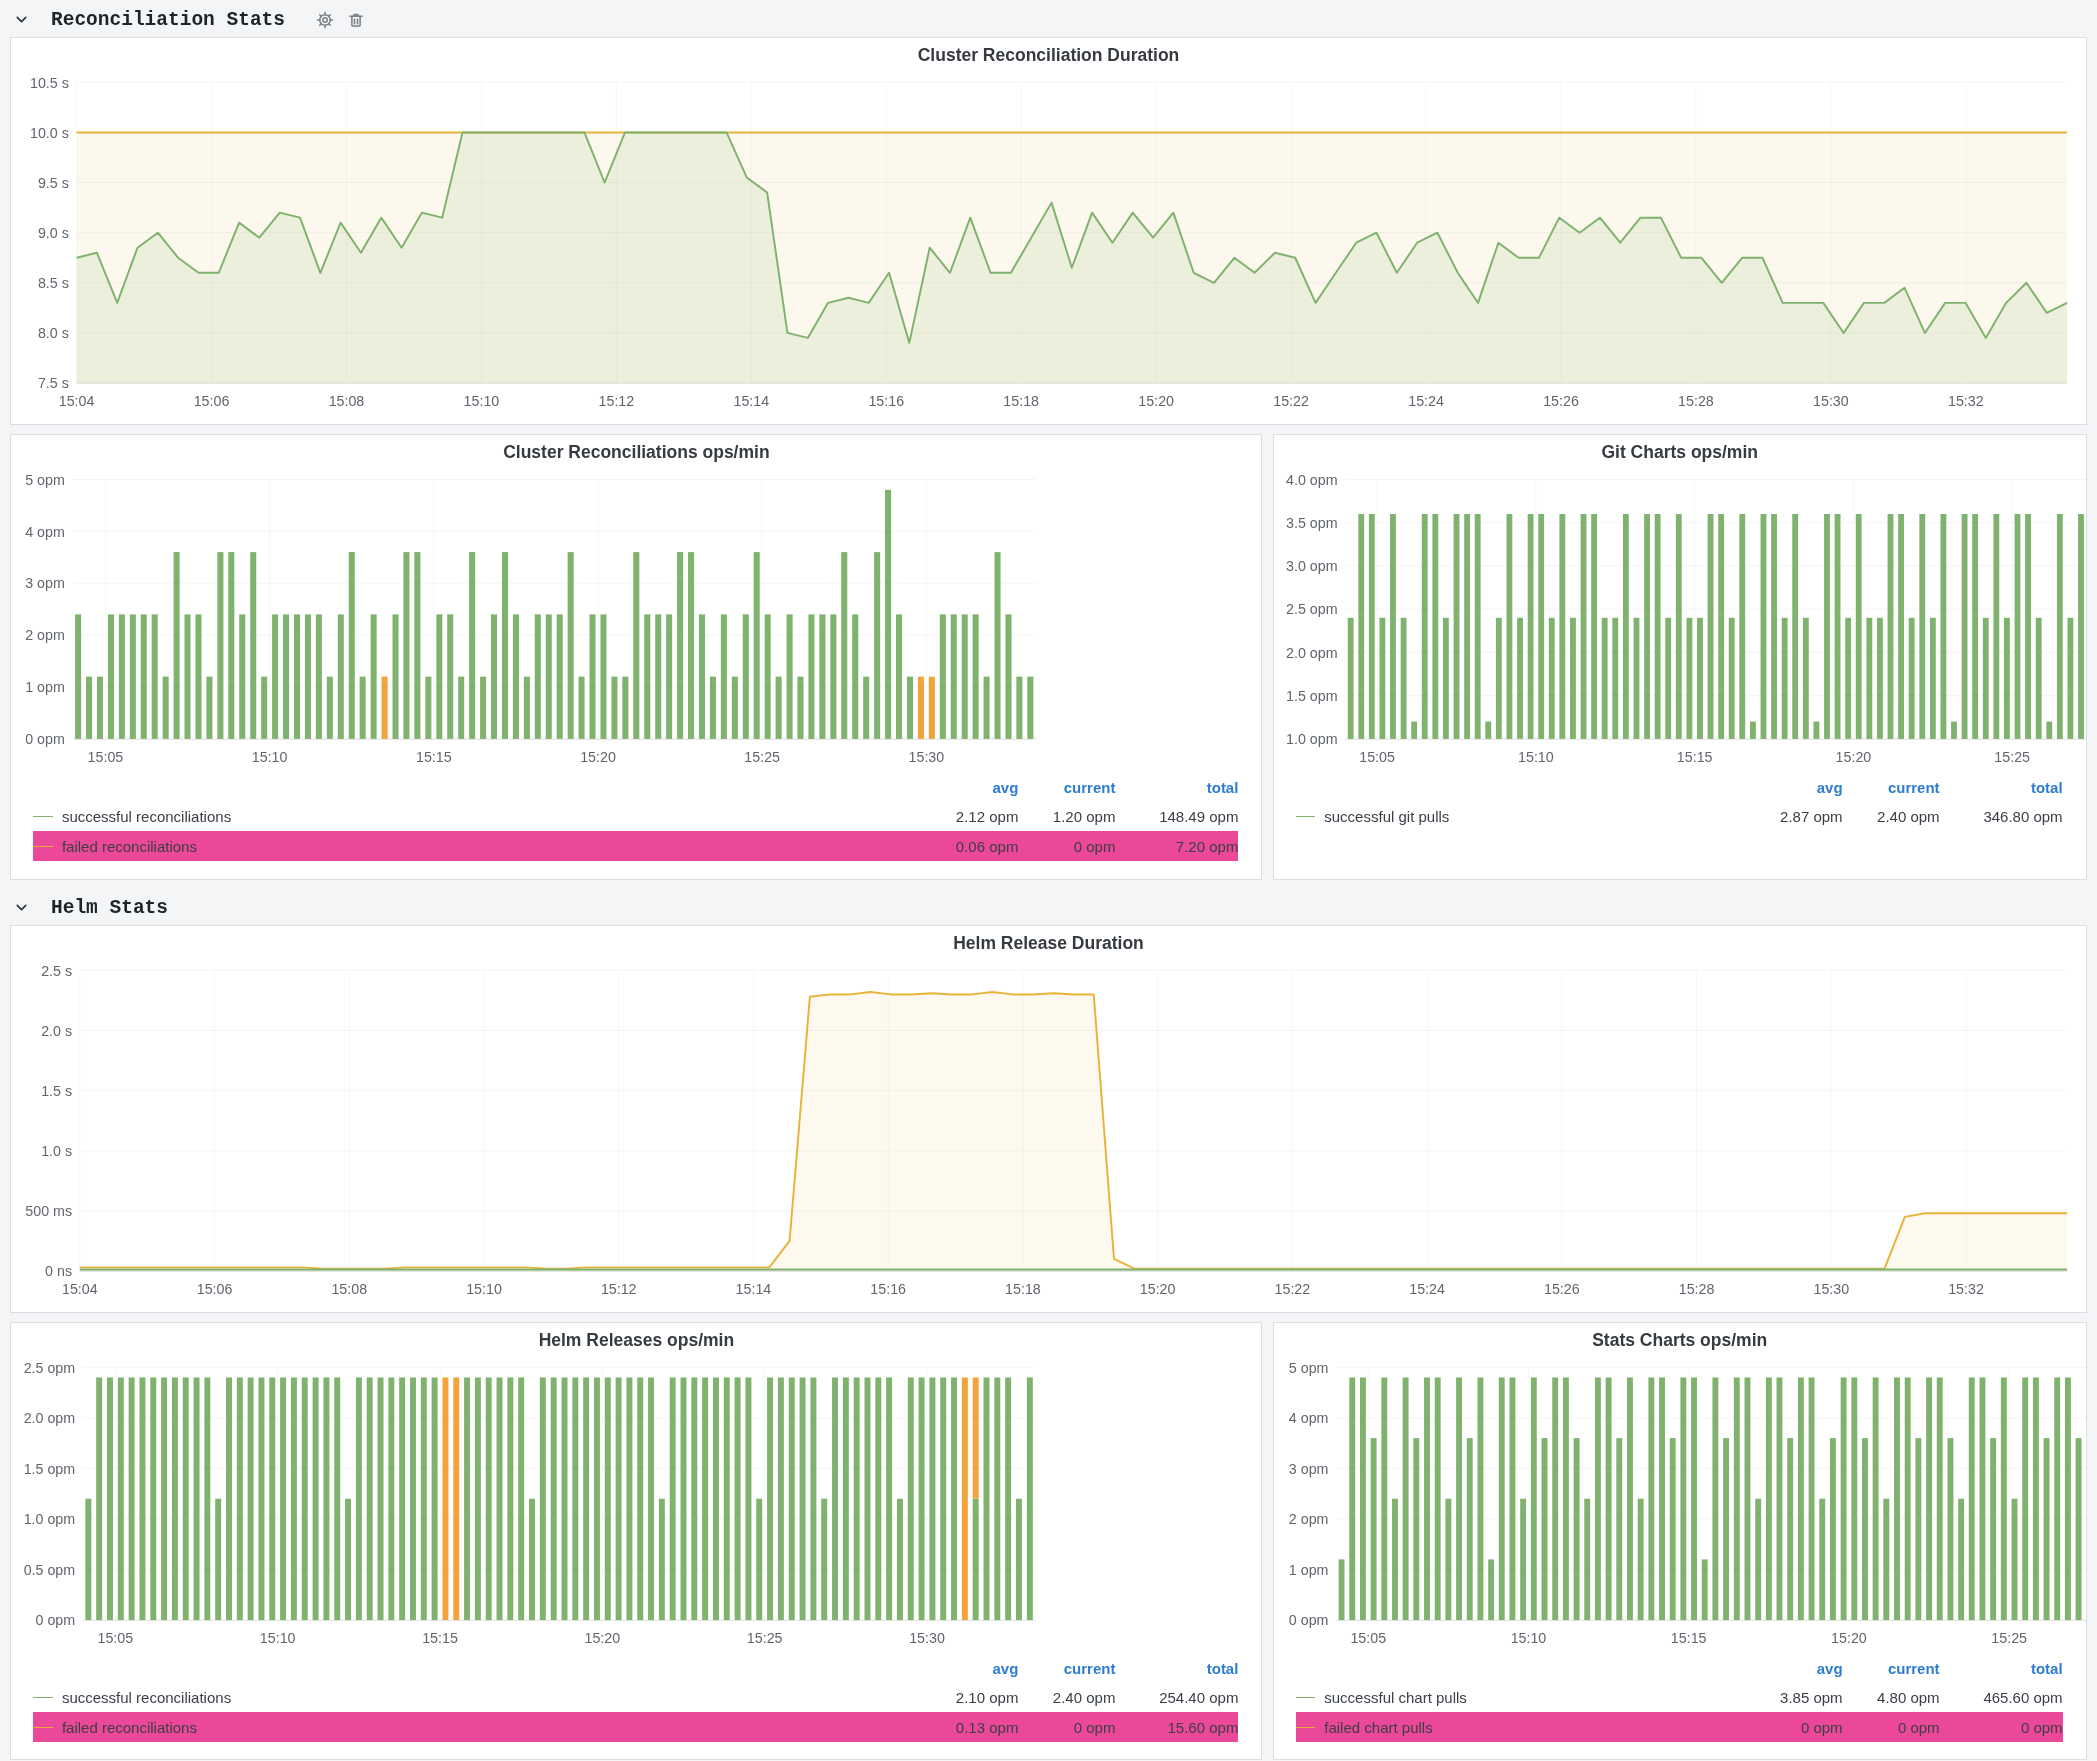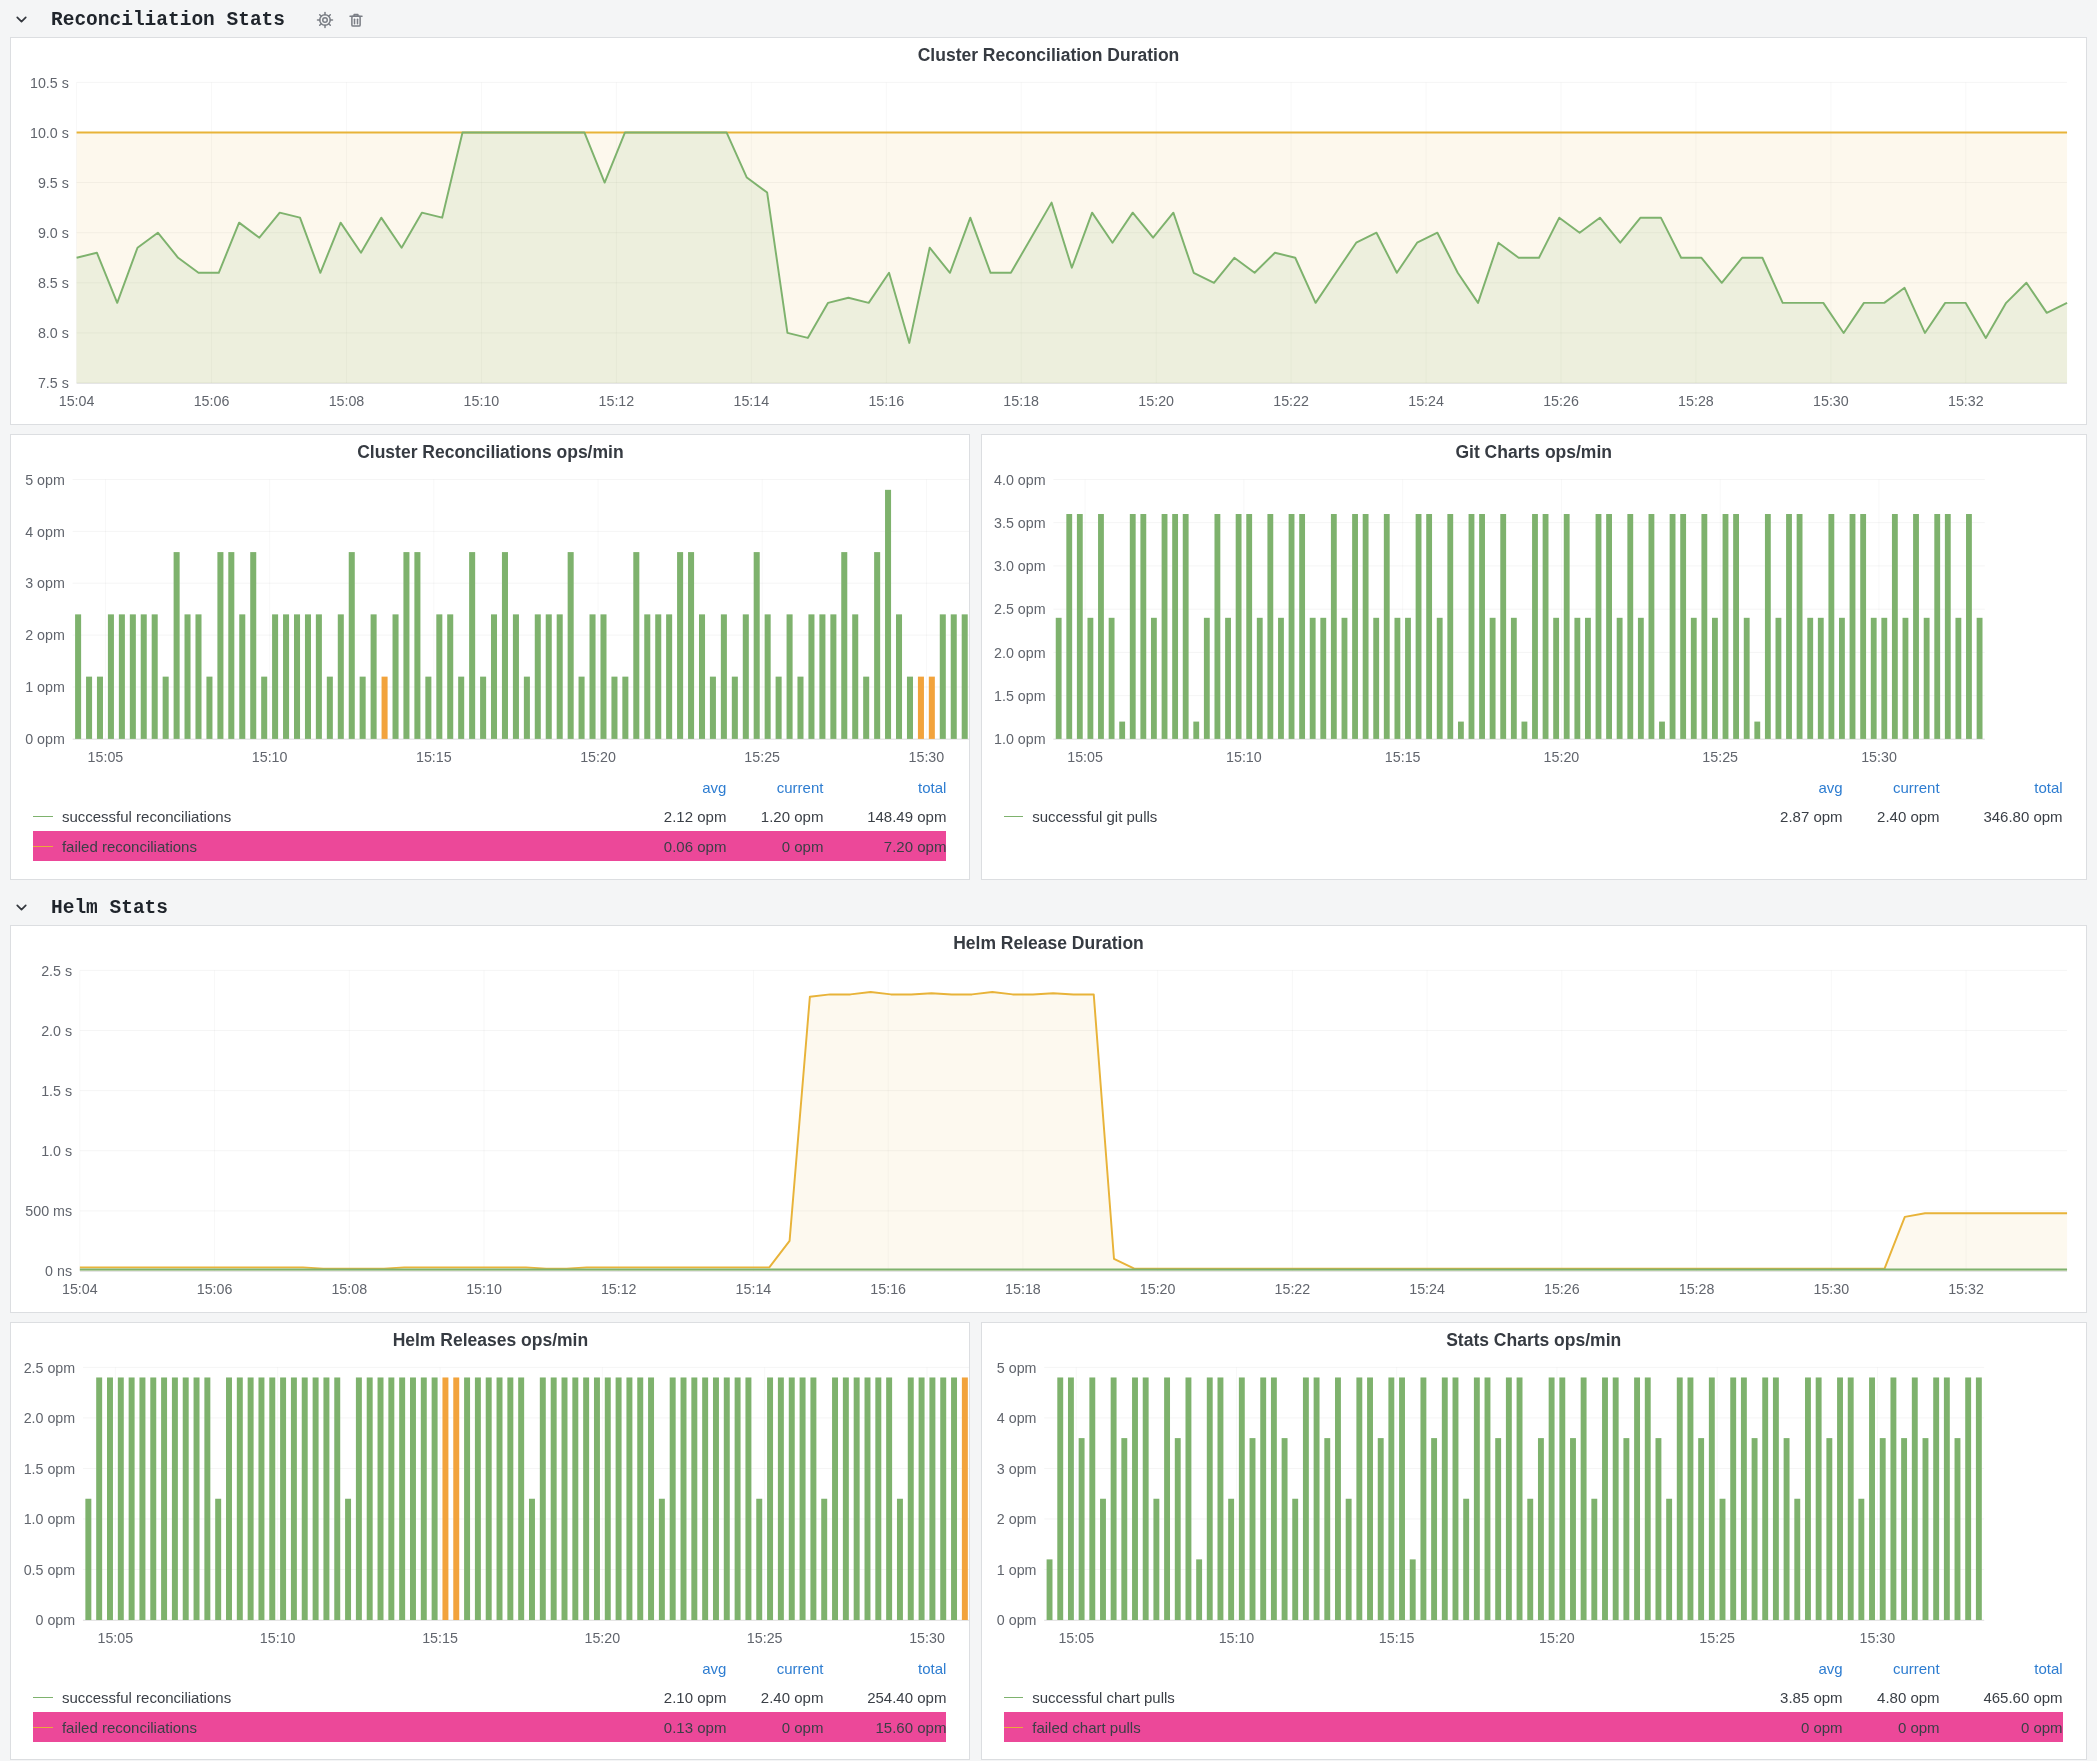--- a/index.html
+++ b/index.html
@@ -12,31 +12,31 @@
   }
   .wrap{padding:3.9px 10.4px;}
   .sec{display:flex;align-items:center;height:32px;gap:9px;padding:0 2.6px;cursor:pointer;}
   .sec h2{font-size:19.5px;font-weight:700;margin:12px;color:#1f242b;font-family:Liberation Mono, monospace;}
   .icon{color:#7a7e85;display:inline-flex;}
   .sec .tools{display:inline-flex;gap:13px;margin-left:10.4px;}
   .panel{background:#ffffff;border:0.6px solid #dcdee1;border-radius:0;box-sizing:border-box;overflow:hidden;}
   .p-title{height:34px;line-height:34px;text-align:center;font-size:17.5px;font-weight:600;color:#363b42;cursor:pointer;}
   .pfull{height:388px;margin-top:1.3px;}
   .row{display:flex;gap:10.4px;margin-top:9px;}
-  .half-l{width:960px;}
+  .half-l{width:1252px;}
   .half-r{flex:1;}
   .prow2{height:446px;}
   .prow3{height:438px;}
   .chart{width:100%;}
   #c0,#c3{height:346px;}
   #c1,#c2{height:305px;}
   #c4,#c5{height:298px;}
   .tick{font-size:22px;fill:#61656d;font-family:"Liberation Sans",sans-serif;}
   .legend{padding:0 23px 0 22px;font-size:15px;}
-  .lhead{display:flex;justify-content:flex-end;height:27px;align-items:center;font-weight:400;color:#2e7dd1;}
+  .lhead{display:flex;justify-content:flex-end;height:27px;align-items:center;font-weight:700;color:#2e7dd1;}
   .lhead span{cursor:pointer;}
   .c-avg{width:104px;text-align:right;}
   .c-cur{width:97px;text-align:right;}
   .c-tot{width:123px;text-align:right;}
   .lrow{display:flex;align-items:center;height:30px;color:#3a3f46;}
   .lrow.alt{background:#ec4899;}
   .lbl{flex:1;display:flex;align-items:center;gap:9px;cursor:pointer;}
   .sw{width:19.5px;height:0;border-top:1.9px solid #7eb26d;display:inline-block;}
   .sw-g{border-color:#7eb26d;}
   .sw-o{border-color:#eaaa3a;}

